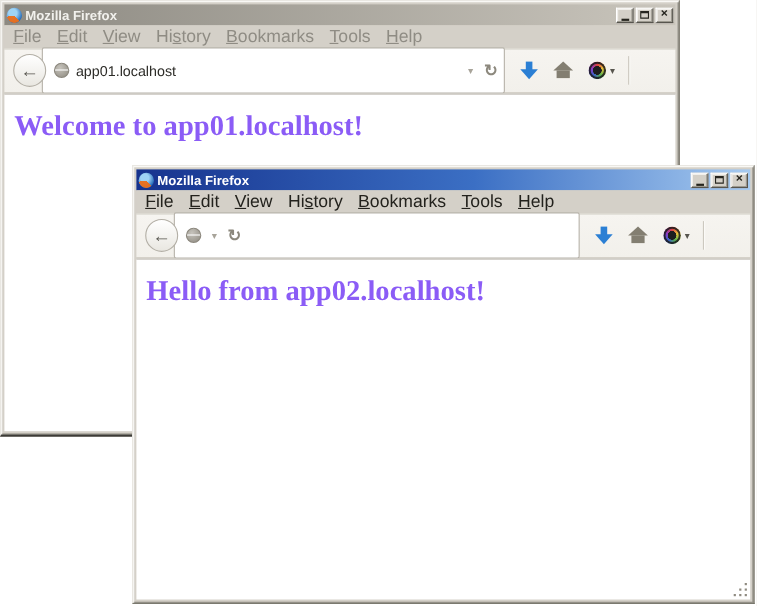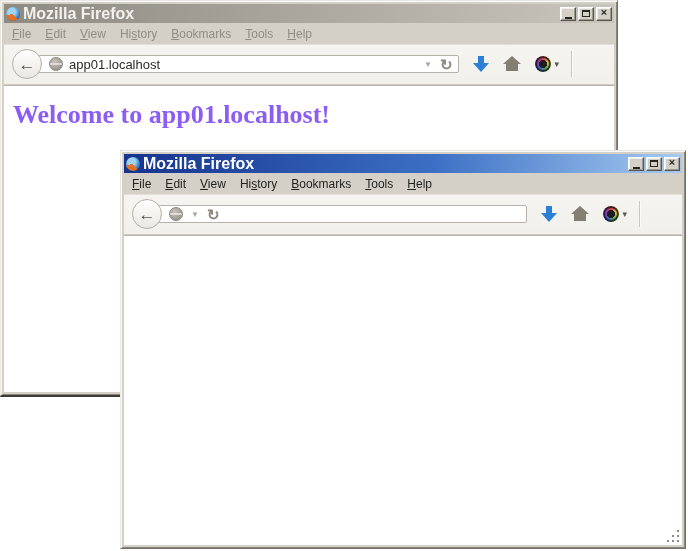--- a/index.html
+++ b/index.html
@@ -39,21 +39,21 @@
     padding:0 2px;user-select:none;
   }
   .win-active .titlebar{
     background:linear-gradient(to right,var(--active-title-start),var(--active-title-mid) 55%,var(--active-title-end));
     color:var(--title-text);
   }
   .win-inactive .titlebar{
     background:linear-gradient(to right,var(--inactive-title-start),var(--inactive-title-end));
     color:var(--inactive-title-text);
   }
-  .titlebar-title{flex:1;font-size:16px;font-weight:bold;white-space:nowrap;overflow:hidden;}
+  .titlebar-title{flex:1;font-size:12px;font-weight:bold;white-space:nowrap;overflow:hidden;}
   .fx-icon{
     width:14px;height:14px;border-radius:50%;flex:0 0 14px;position:relative;
     background:radial-gradient(circle at 40% 35%, #9fd4f5 0 30%, #2a6fbb 70%, #123f7a 100%);
     overflow:hidden;
   }
   .fx-icon::after{
     content:"";position:absolute;inset:0;border-radius:50%;
     background:conic-gradient(from 140deg, rgba(235,110,26,.95) 0 120deg, transparent 120deg 360deg);
   }
   .tb-buttons{display:flex;gap:2px;margin-left:auto;}
@@ -63,42 +63,42 @@
     box-shadow:inset -1px -1px 0 #9c998f, inset 1px 1px 0 #f1efeb;
     display:flex;align-items:center;justify-content:center;
     font-size:11px;line-height:1;color:#26251f;font-weight:bold;padding:0;cursor:default;
   }
   .glyph-min{width:7px;height:2px;background:#26251f;margin-top:8px;}
   .glyph-max{width:8px;height:7px;border:1px solid #26251f;border-top-width:2px;}
   .glyph-close{font-size:11px;font-weight:bold;transform:translateY(-1px);}
   
   .menubar{
     height:21px;flex:0 0 21px;display:flex;align-items:center;
-    padding:2px 4px 2px 8px;background:var(--chrome);font-size:12px;user-select:none;
+    padding:2px 4px 2px 8px;background:var(--chrome);font-size:16px;user-select:none;
   }
   .menu-item{margin-right:14px;white-space:nowrap;}
   .win-active .menu-item{color:var(--menu-text);}
   .win-inactive .menu-item{color:var(--inactive-menu-text);}
   .menu-item u{text-underline-offset:1px;}
   
   .navbar{
     height:41px;flex:0 0 41px;display:flex;align-items:center;
     padding:5px 10px 6px 8px;
     background:linear-gradient(#f6f4f0,var(--toolbar-bg));
     border-top:1px solid #e2dfd8;border-bottom:1px solid #cdc9c1;
   }
   .back-btn{
     width:30px;height:30px;border-radius:50%;border:1px solid #b3afa6;
     background:linear-gradient(#ffffff,#e9e7e1);
     display:flex;align-items:center;justify-content:center;
     color:#57554e;font-size:17px;font-weight:bold;line-height:1;
     position:relative;z-index:1;margin-right:-4px;flex:0 0 30px;cursor:default;
   }
   .urlbar{
-    flex:1;height:18px;background:#ffffff;border:1px solid #b6b2a9;border-radius:2px;
+    flex:1;height:42px;background:#ffffff;border:1px solid #b6b2a9;border-radius:2px;
     display:flex;align-items:center;gap:6px;padding:0 6px 0 10px;min-width:0;
   }
   .globe-icon{
     width:14px;height:14px;border-radius:50%;flex:0 0 14px;
     background:
       linear-gradient(transparent 42%, rgba(255,255,255,.55) 42% 58%, transparent 58%),
       radial-gradient(circle at 38% 32%, #c6c3bc, #8e8a80);
     border:1px solid #8a867c;
   }
   .url-text{flex:1;font-size:13px;color:#2d2c28;white-space:nowrap;overflow:hidden;}
@@ -276,20 +276,21 @@
     <span class="nav-gap-sm"></span>
     <span class="separator"></span>
     <span class="nav-gap-sm"></span>
     <span class="tool-icon hamburger">
         <span></span>
         <span></span>
         <span></span>
       </span>
   </div>
   <div class="content">
+    <h1>Hello from app02.localhost!</h1>
     <span class="grip">
         <i></i>
         <i></i>
         <i></i>
         <i></i>
         <i></i>
         <i></i>
       </span>
   </div>
 </div>

